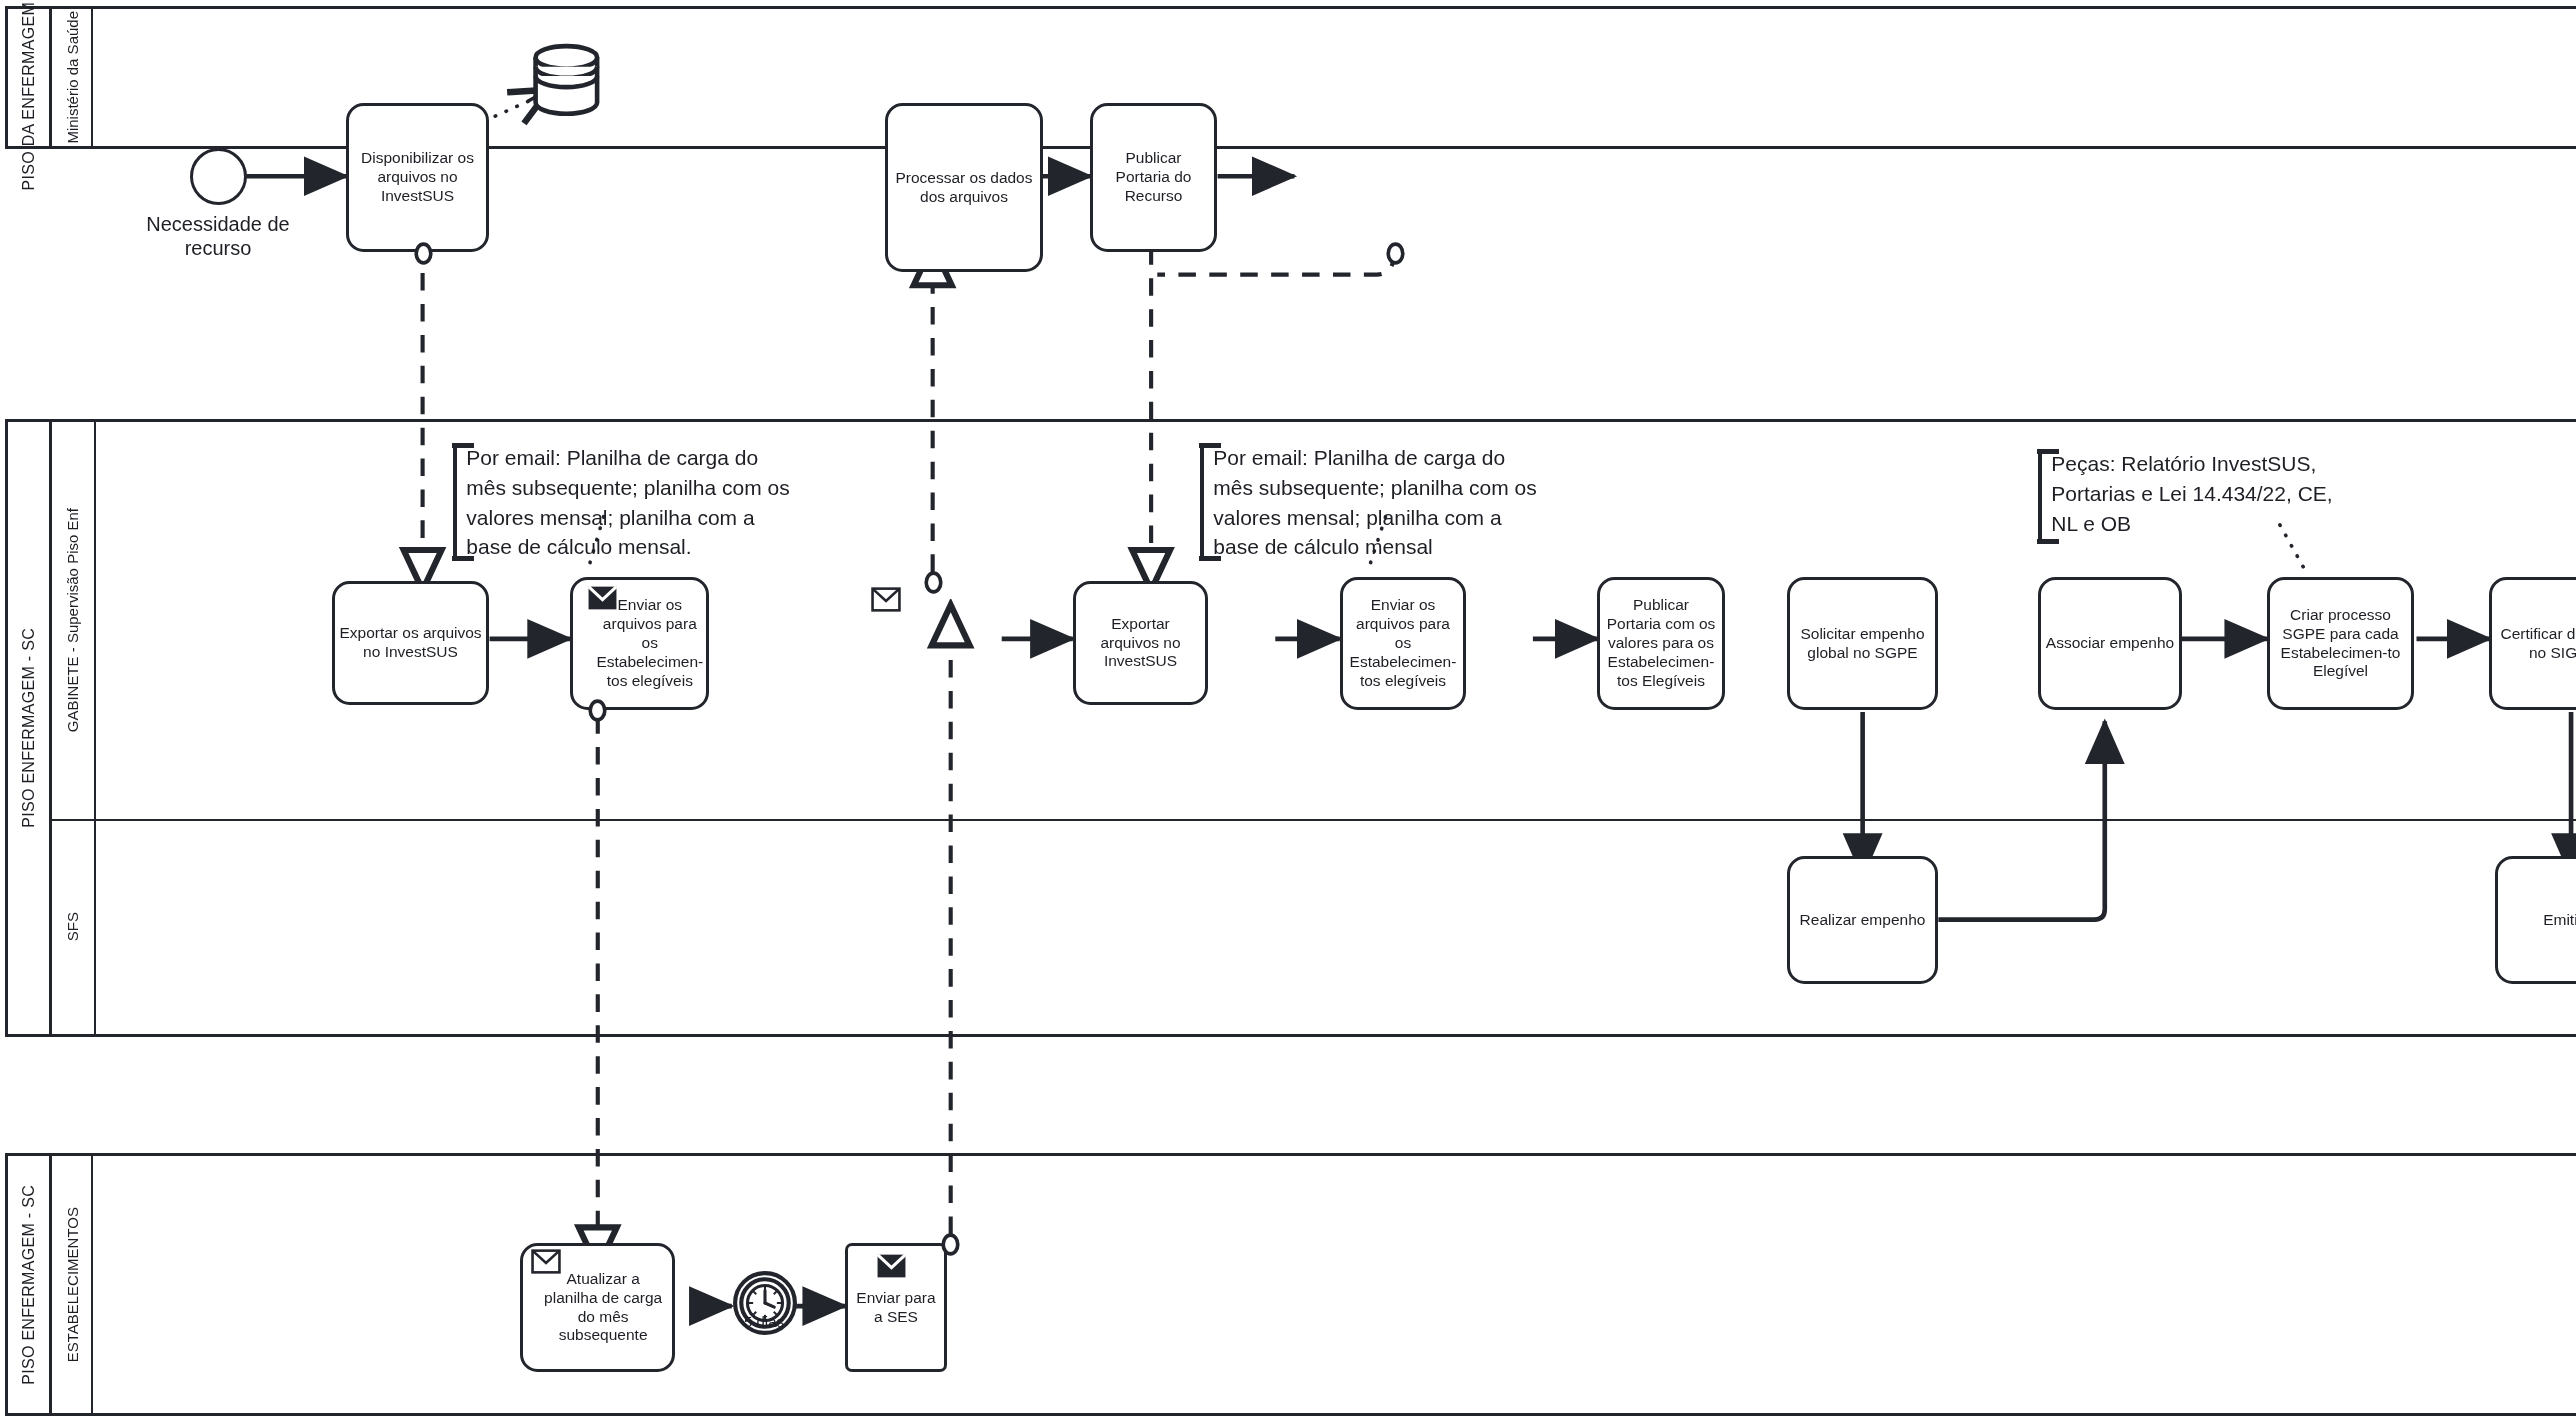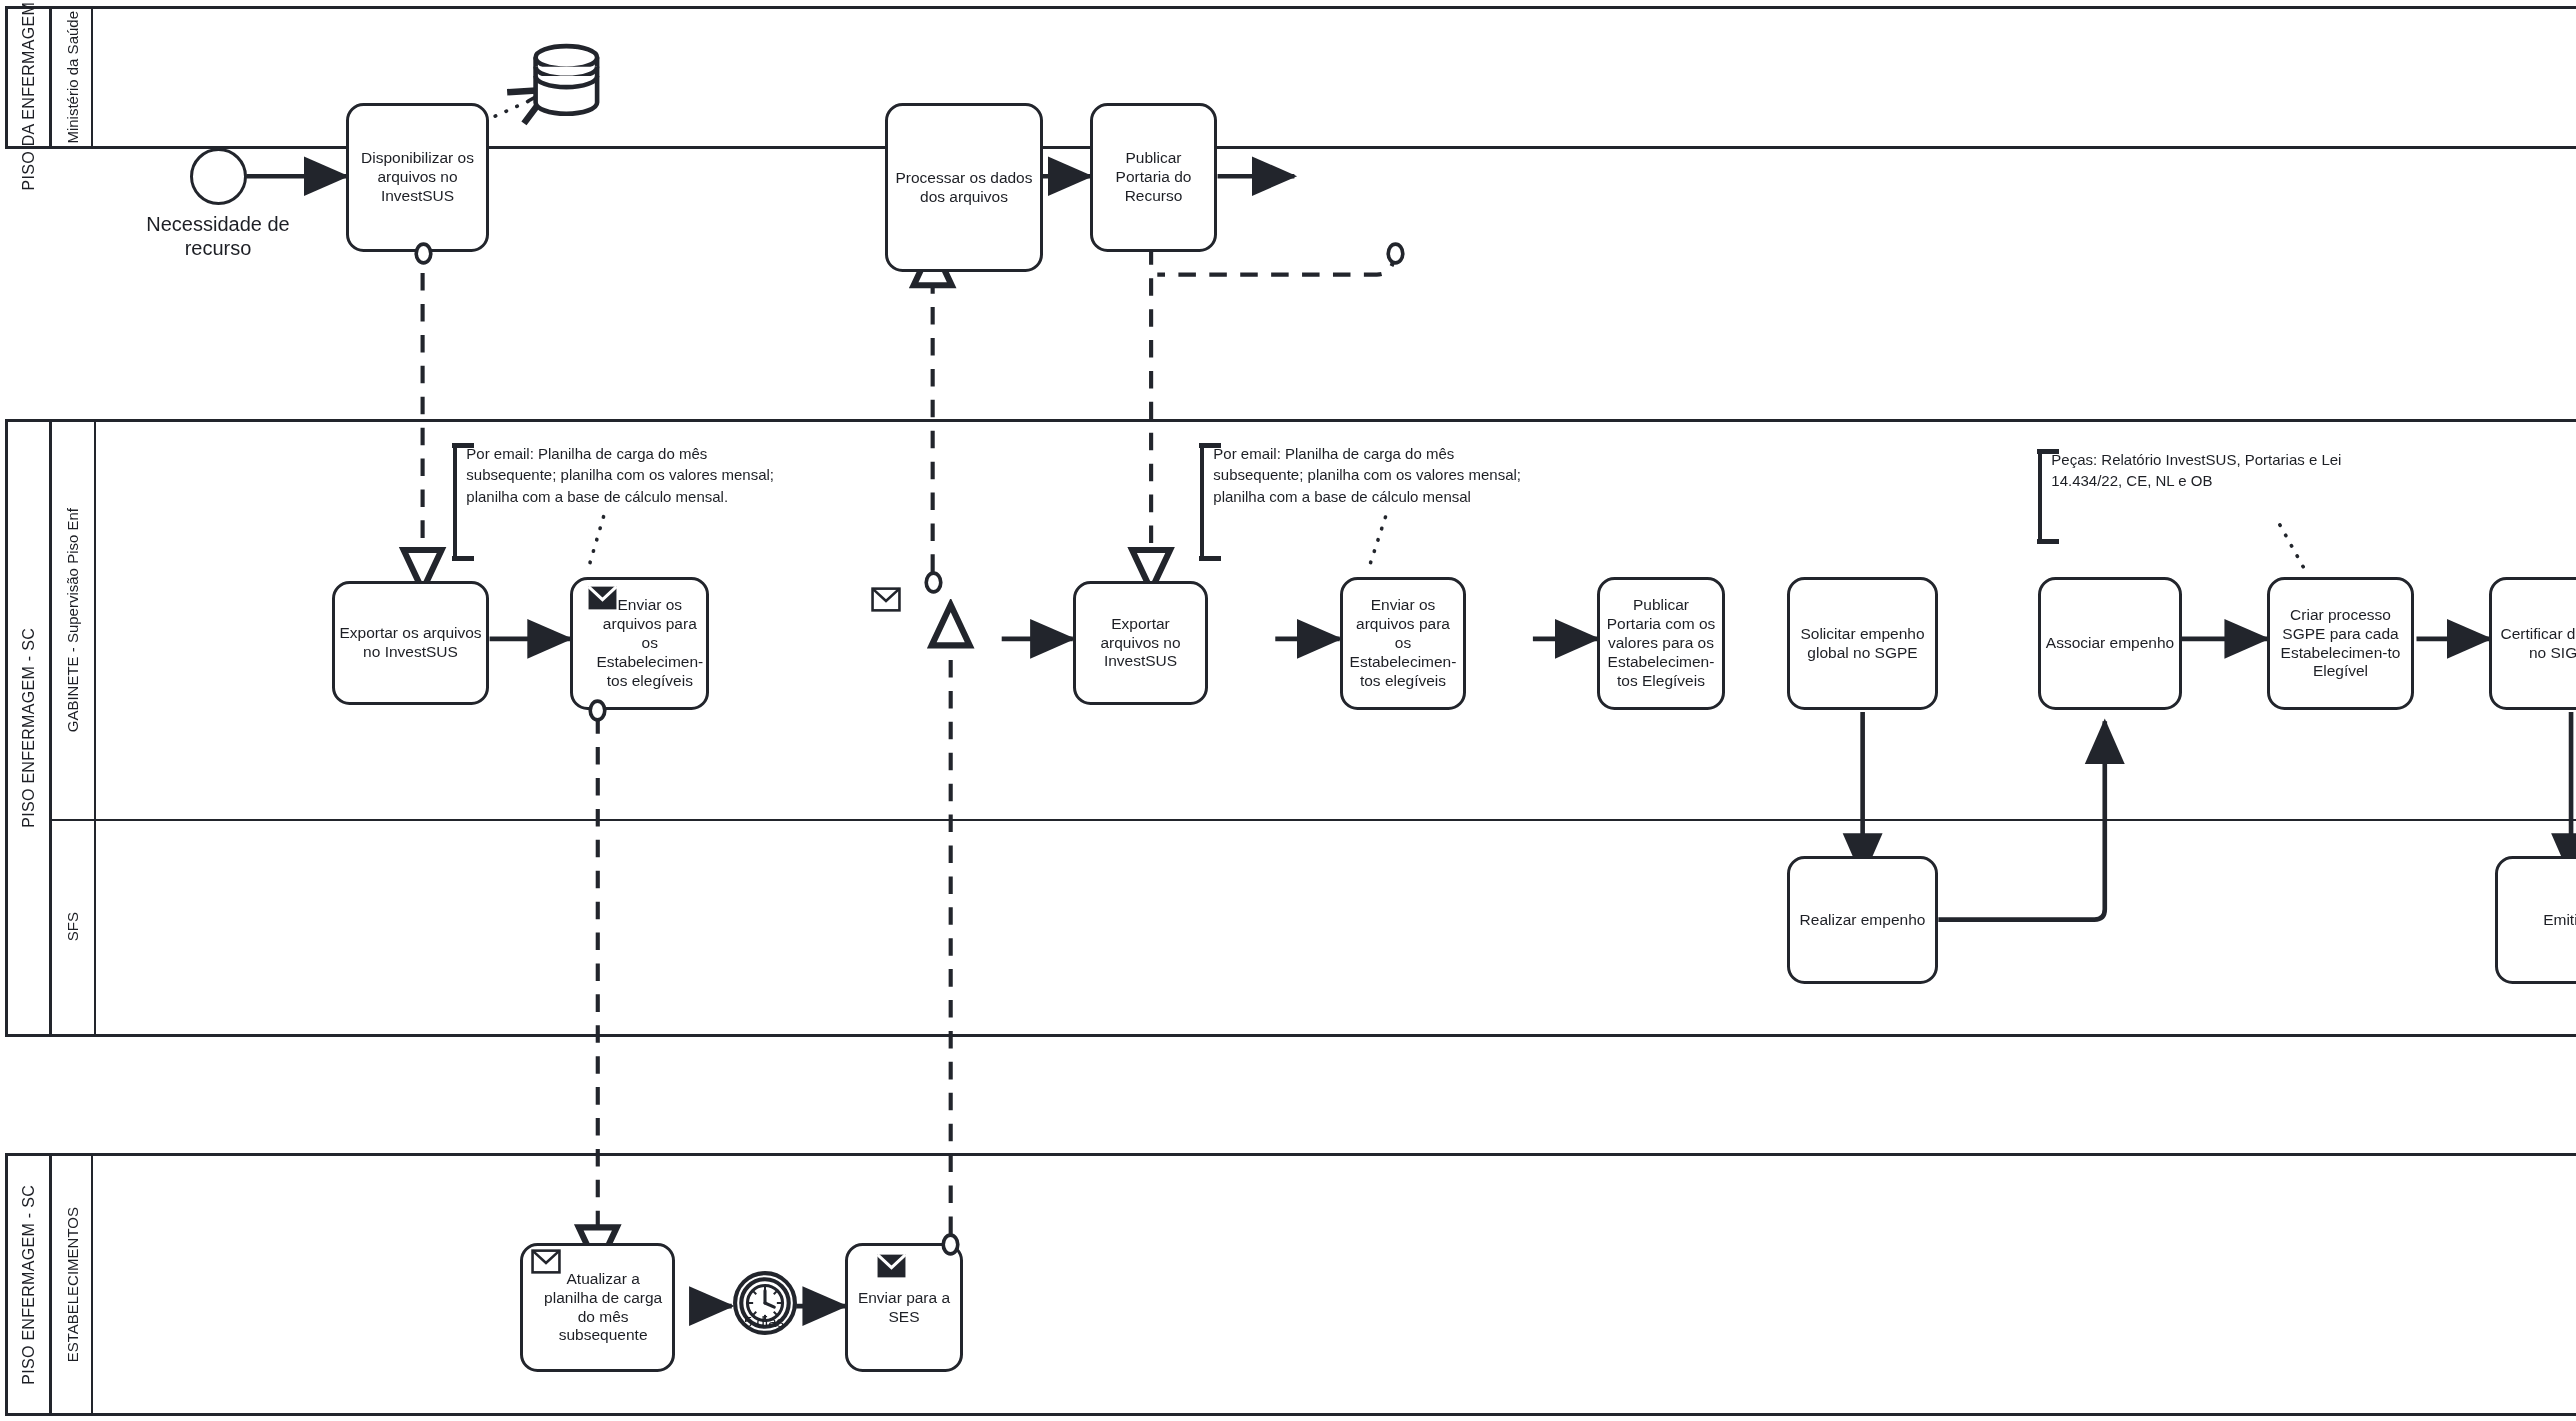--- a/index.html
+++ b/index.html
@@ -26,21 +26,21 @@
   
   .ev{position:absolute;box-sizing:border-box;border-radius:50%;background:#fff;}
   .ev.start{border:3.6px solid #22252c;}
   .evlabel{position:absolute;text-align:center;font-size:20px;line-height:1.2;}
 
   
   .note{position:absolute;box-sizing:border-box;border-left:4.6px solid #22252c;padding-left:9.3px;}
   .note:before,.note:after{content:"";position:absolute;left:-4.6px;width:21.6px;height:4.6px;background:#22252c;}
   .note:before{top:0;}
   .note:after{bottom:0;}
-  .note .txt{font-size:15px;line-height:1.42;}
+  .note .txt{font-size:21px;line-height:1.42;}
 
   
   .glyph{position:absolute;}
   .timerlbl{position:absolute;font-size:15px;text-align:center;}
   .hidden{display:none;}
 </style>
 </head>
 <body>
 
 <div id="stage">
@@ -300,21 +300,21 @@
           <line x1="47" y1="81" x2="41" y2="87"></line>
         <line x1="41" y1="41" x2="47" y2="47"></line>
           <line x1="81" y1="81" x2="87" y2="87"></line>
       </g>
       <line x1="64" y1="64" x2="64" y2="40" stroke="#22252c" stroke-width="6" stroke-linecap="round"></line>
       <line x1="64" y1="64" x2="82" y2="72" stroke="#22252c" stroke-width="6" stroke-linecap="round"></line>
     </svg>
   </div>
   <div class="timerlbl" style="left:723px;top:1313px;width:82px;">5 dias</div>
 
-  <div class="task" style="left:845px;top:1243px;width:118px;height:129px;">
+  <div class="task" style="left:845px;top:1243px;width:102px;height:129px;border-radius:7px;">
     <span class="lbl">Enviar para a SES</span>
   </div>
   <div class="glyph" style="left:876px;top:1253px;">
     <svg width="31" height="26" viewBox="0 0 60 50">
       <rect x="3" y="3" width="54" height="44" fill="#22252c"></rect>
       <path d="M3,3 L30,28 L57,3" fill="none" stroke="#fff" stroke-width="6"></path>
     </svg>
   </div>
   <div class="glyph" style="left:937px;top:1231px;">
     <svg width="27" height="27" viewBox="0 0 52 52">

